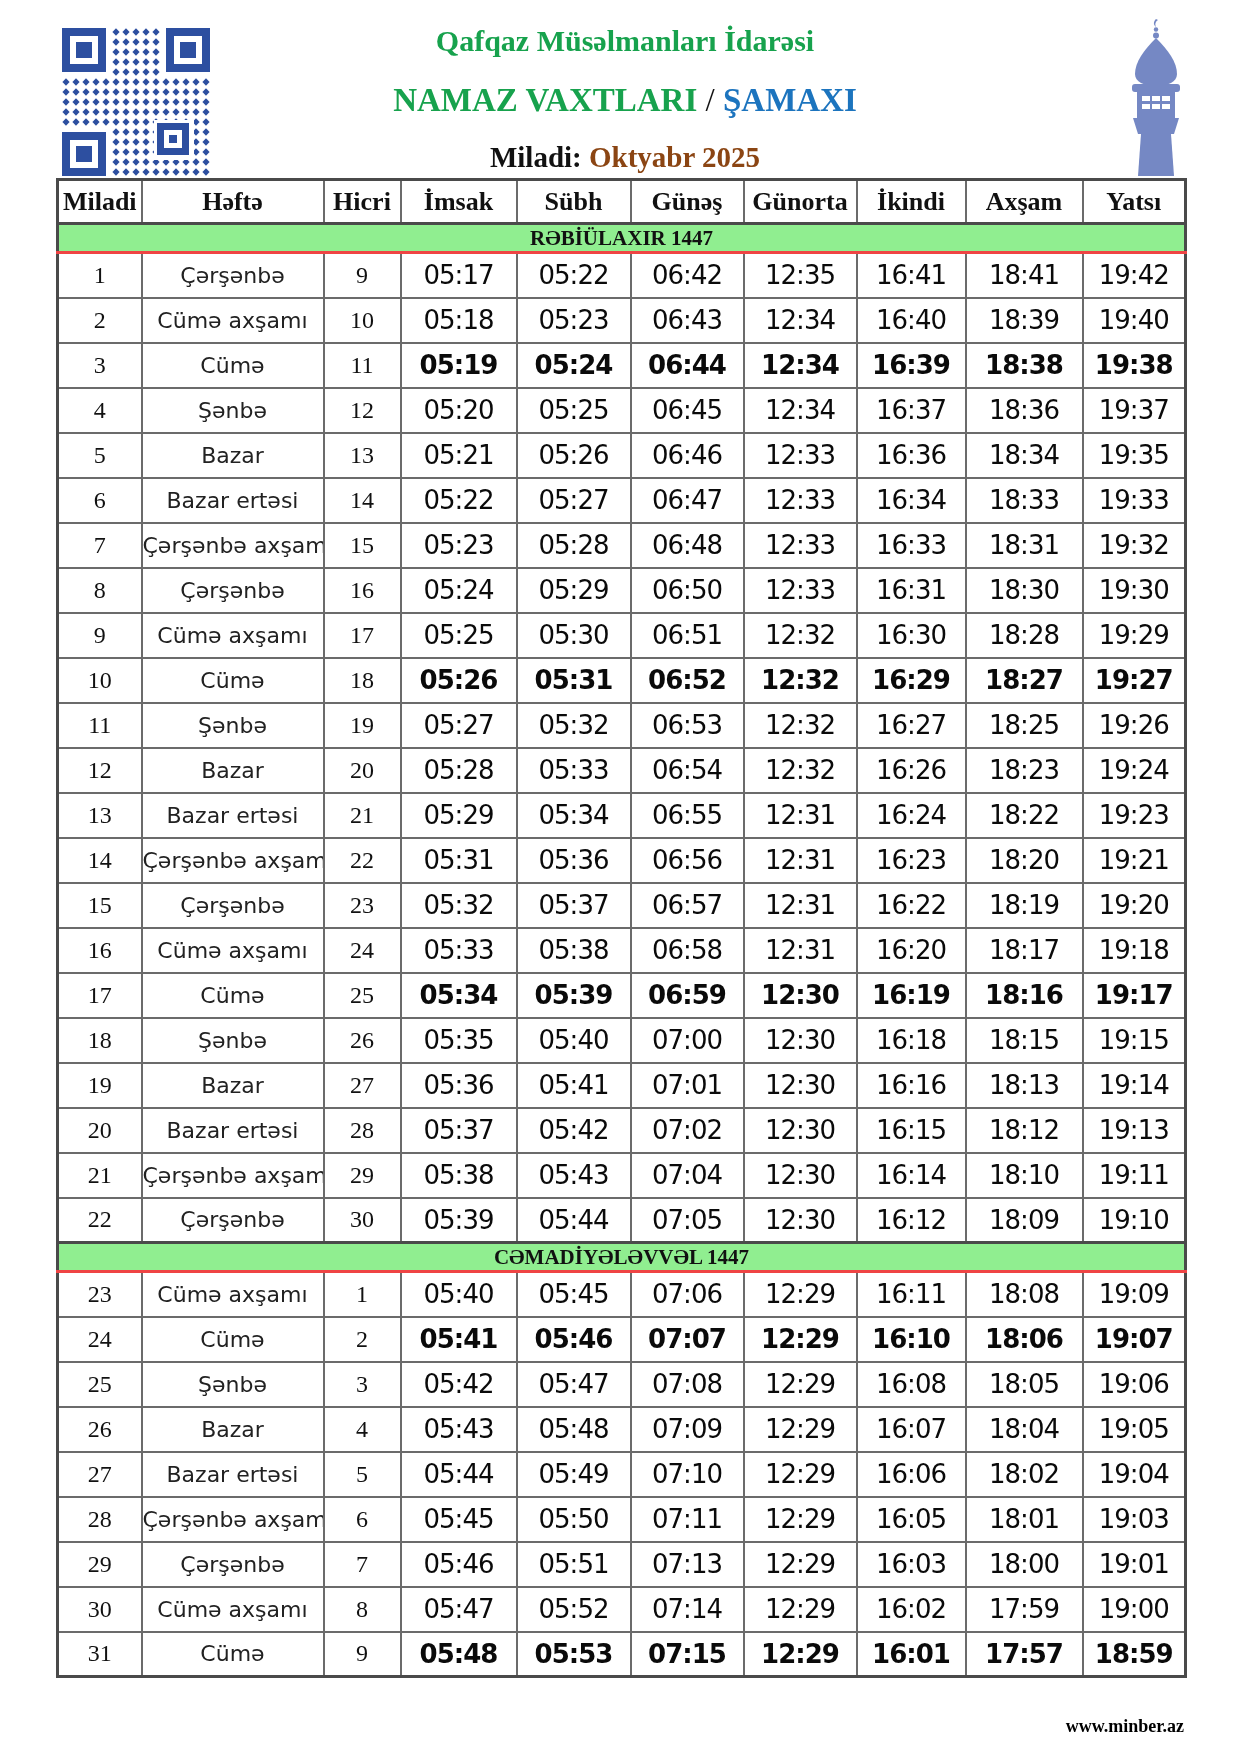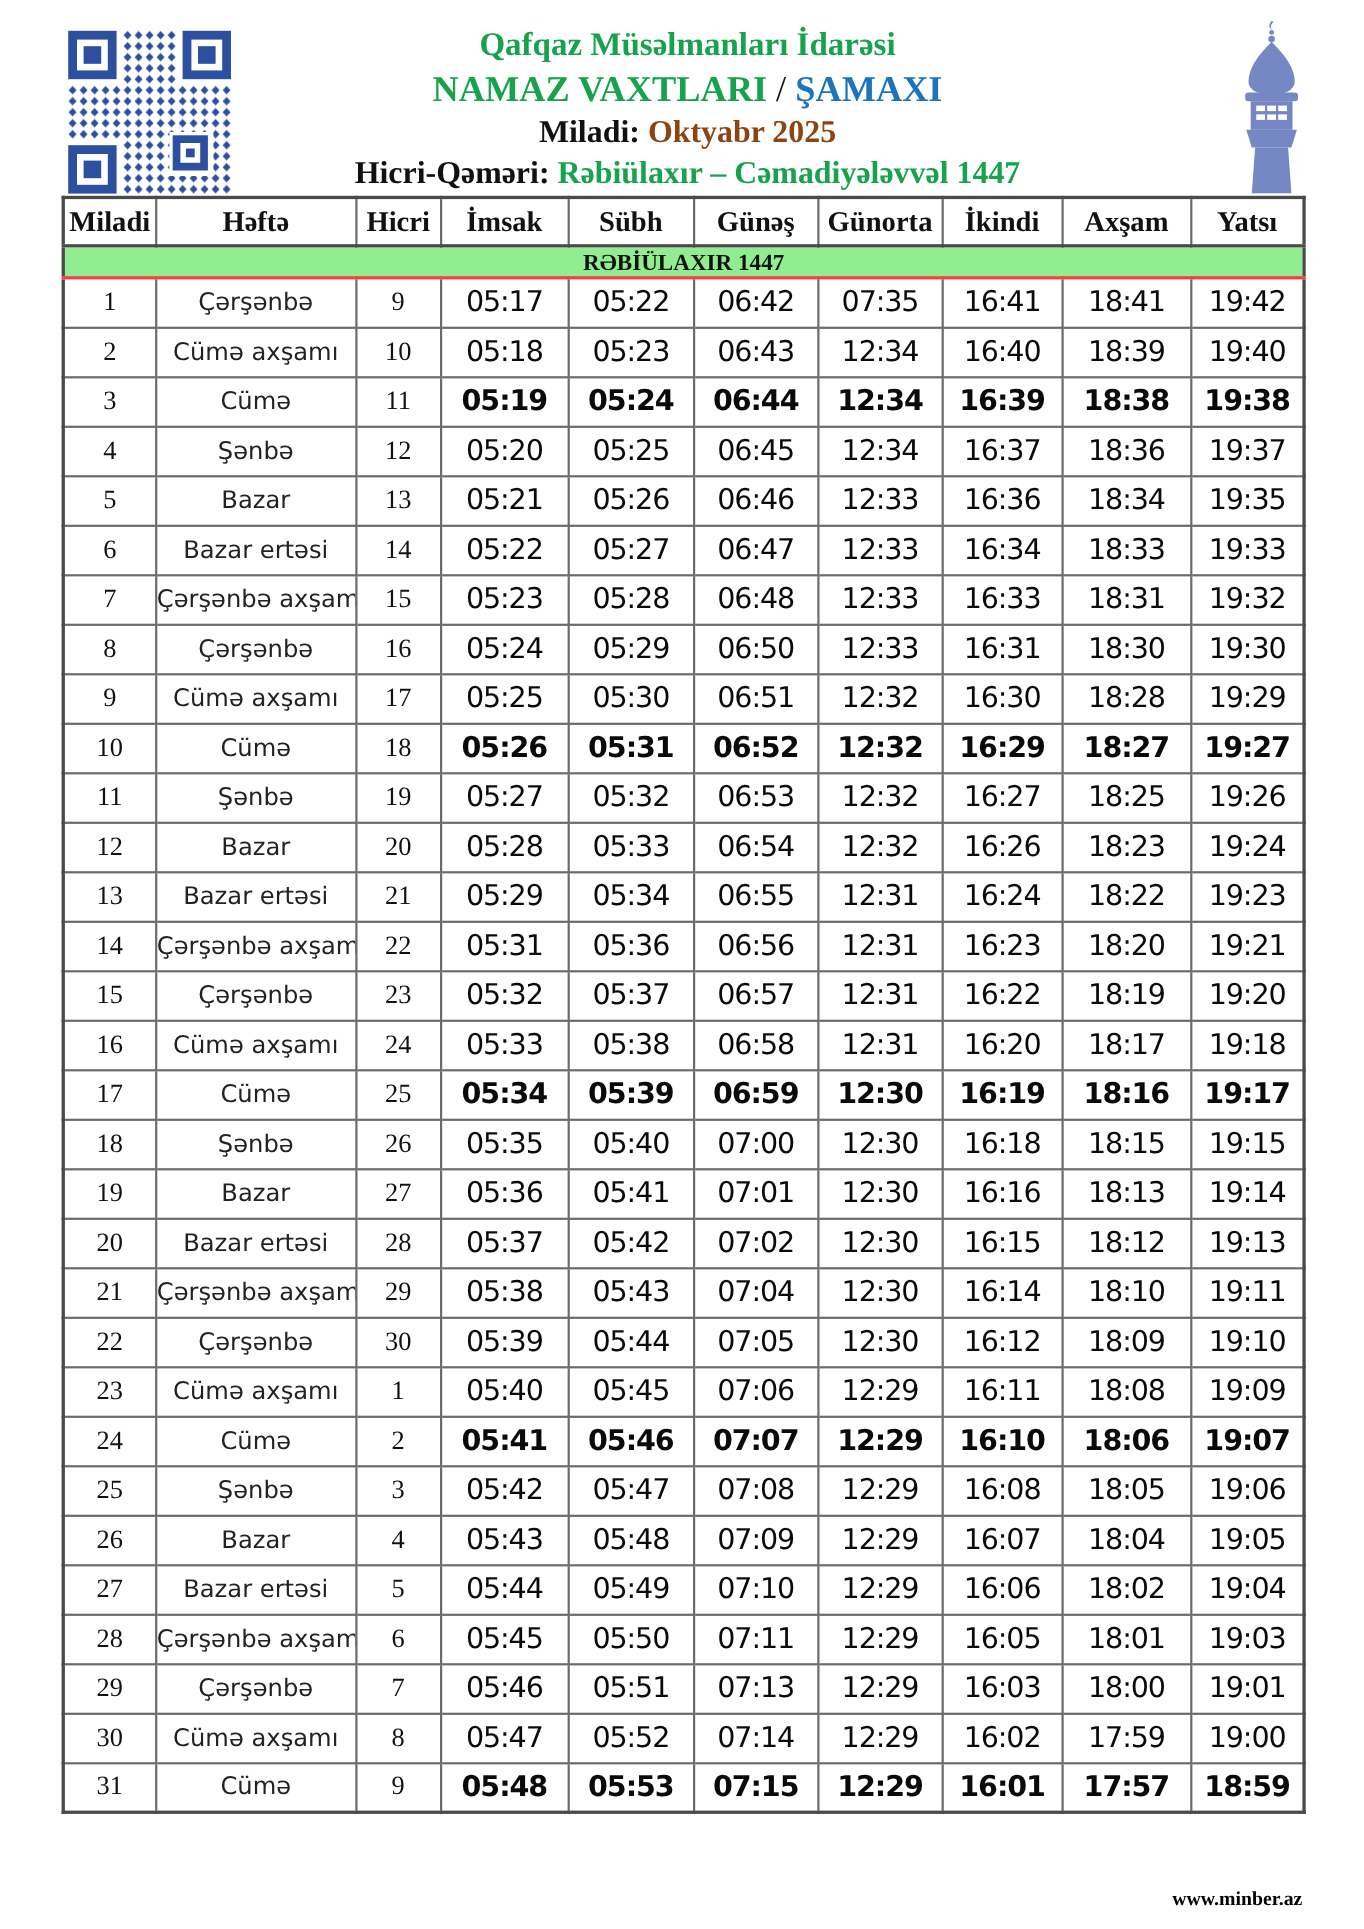--- a/index.html
+++ b/index.html
@@ -134,24 +134,20 @@
     <div class="titles">
       <div class="t-org">Qafqaz Müsəlmanları İdarəsi</div>
       <div class="t-main">
         <span class="green">NAMAZ VAXTLARI</span>
         <span class="sep">/</span>
         <span class="blue">ŞAMAXI</span>
       </div>
       <div class="t-line">
         <span>Miladi:</span>
         <span class="brown">Oktyabr 2025</span>
-      </div>
-      <div class="t-line">
-        <span>Hicri-Qəməri:</span>
-        <span class="green">Rəbiülaxır – Cəmadiyələvvəl 1447</span>
       </div>
     </div>
 
     <div class="minaret">
       <svg viewBox="0 0 64 158" width="64" height="158" aria-hidden="true">
         <g fill="#7588C4">
 
           <path d="M32 1 C29 4 29.5 7 32 9 C31 6.5 31 4 34 2 Z"></path>
           <circle cx="32" cy="11.5" r="2.2"></circle>
           <circle cx="32" cy="17.5" r="3"></circle>
@@ -210,21 +206,21 @@
         <tr class="section-row">
           <td colspan="10">RƏBİÜLAXIR 1447</td>
         </tr>
         <tr class="day">
           <td class="num">1</td>
           <td class="wk">Çərşənbə</td>
           <td class="num">9</td>
           <td class="t">05:17</td>
           <td class="t">05:22</td>
           <td class="t">06:42</td>
-          <td class="t">07:35</td>
+          <td class="t">12:35</td>
           <td class="t">16:41</td>
           <td class="t">18:41</td>
           <td class="t">19:42</td>
         </tr>
         <tr class="day">
           <td class="num">2</td>
           <td class="wk">Cümə axşamı</td>
           <td class="num">10</td>
           <td class="t">05:18</td>
           <td class="t">05:23</td>
@@ -467,20 +463,23 @@
           <td class="wk">Çərşənbə</td>
           <td class="num">30</td>
           <td class="t">05:39</td>
           <td class="t">05:44</td>
           <td class="t">07:05</td>
           <td class="t">12:30</td>
           <td class="t">16:12</td>
           <td class="t">18:09</td>
           <td class="t">19:10</td>
         </tr>
+        <tr class="section-row">
+          <td colspan="10">CƏMADİYƏLƏVVƏL 1447</td>
+        </tr>
         <tr class="day">
           <td class="num">23</td>
           <td class="wk">Cümə axşamı</td>
           <td class="num">1</td>
           <td class="t">05:40</td>
           <td class="t">05:45</td>
           <td class="t">07:06</td>
           <td class="t">12:29</td>
           <td class="t">16:11</td>
           <td class="t">18:08</td>

